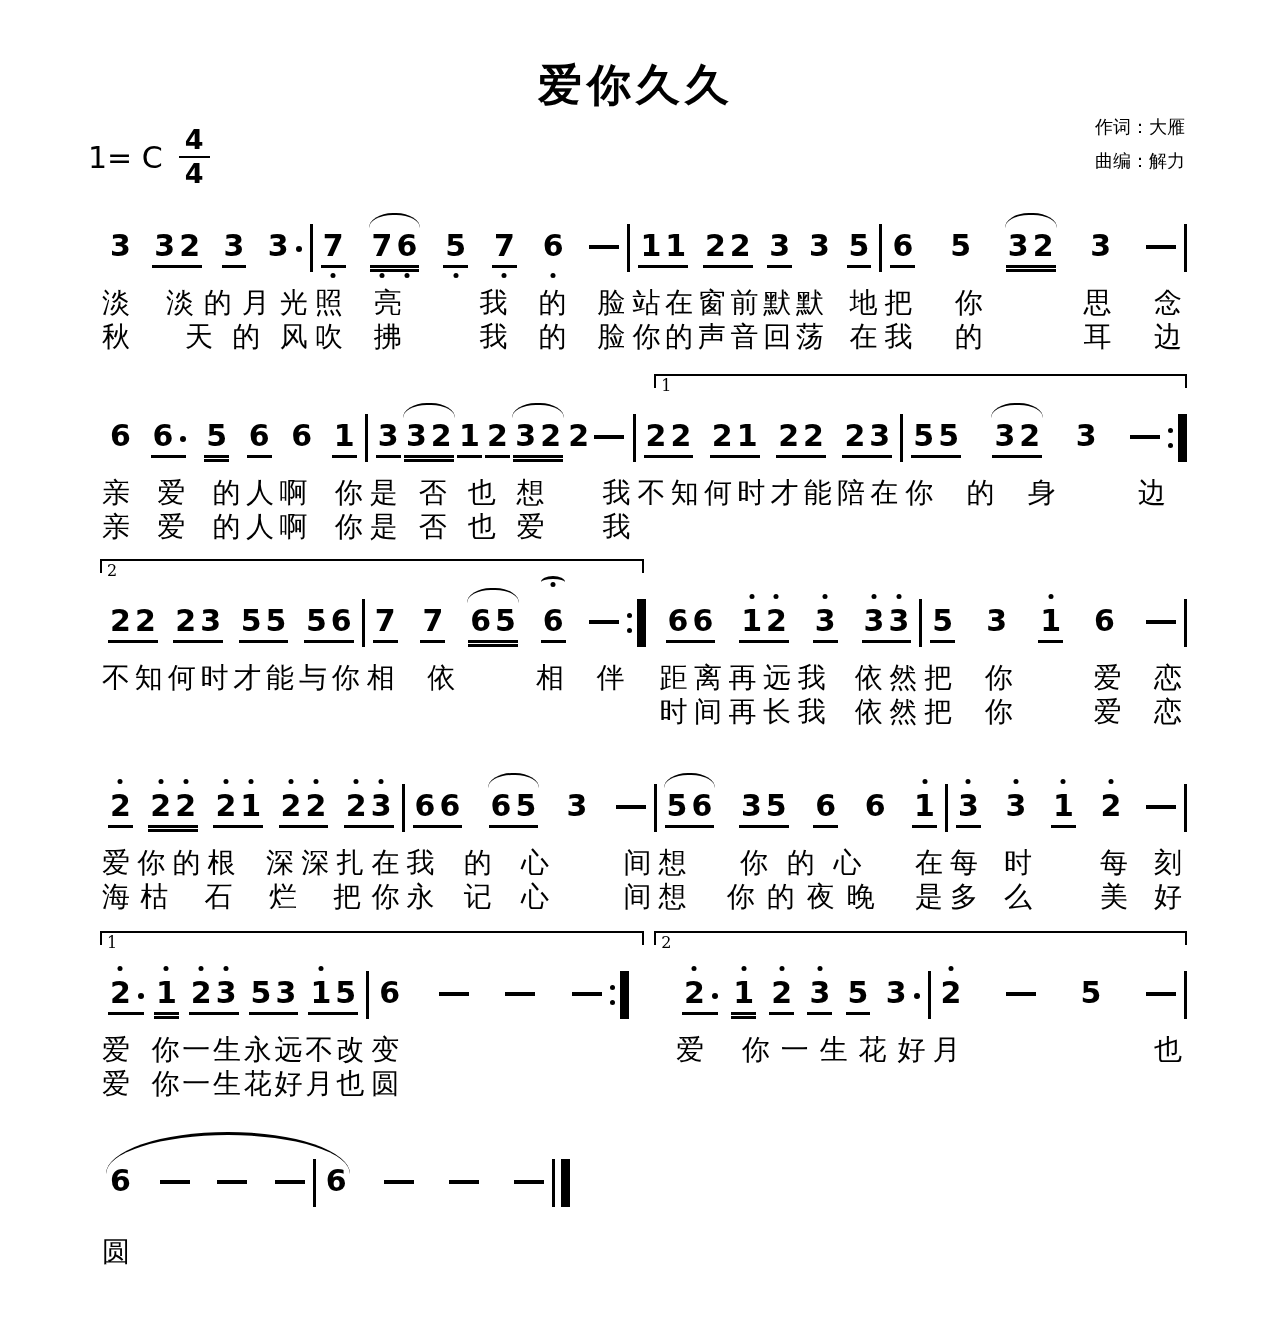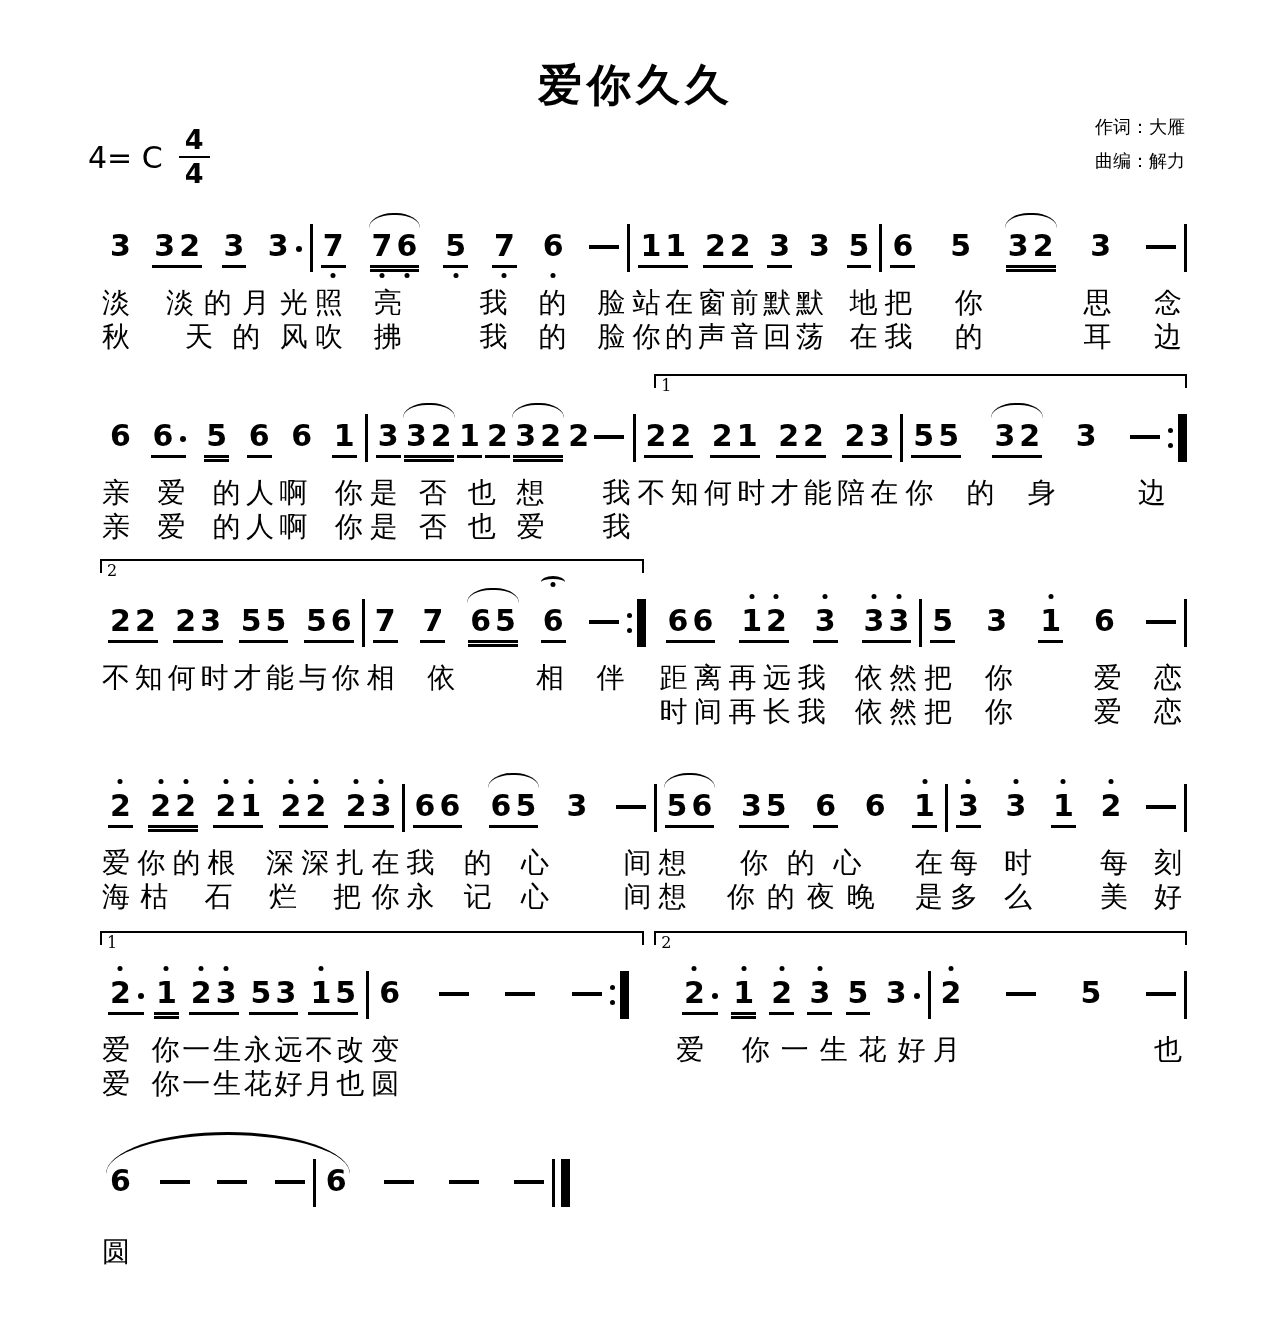--- a/index.html
+++ b/index.html
@@ -83,21 +83,21 @@
 <body>
 
 <div class="title">爱你久久</div>
 
 <div class="credits">
   <div>作词：大雁</div>
   <div>曲编：解力</div>
 </div>
 
 <div class="keysig">
-  <span>4= C</span>
+  <span>1= C</span>
   <span class="frac">
     <span class="num">4</span>
     <span class="den">4</span>
   </span>
 </div>
 
 <div id="score">
     <div class="system" style="top: 214px;">
       <div class="staff">
         <div class="measure" style="flex-grow: 0.8;">

